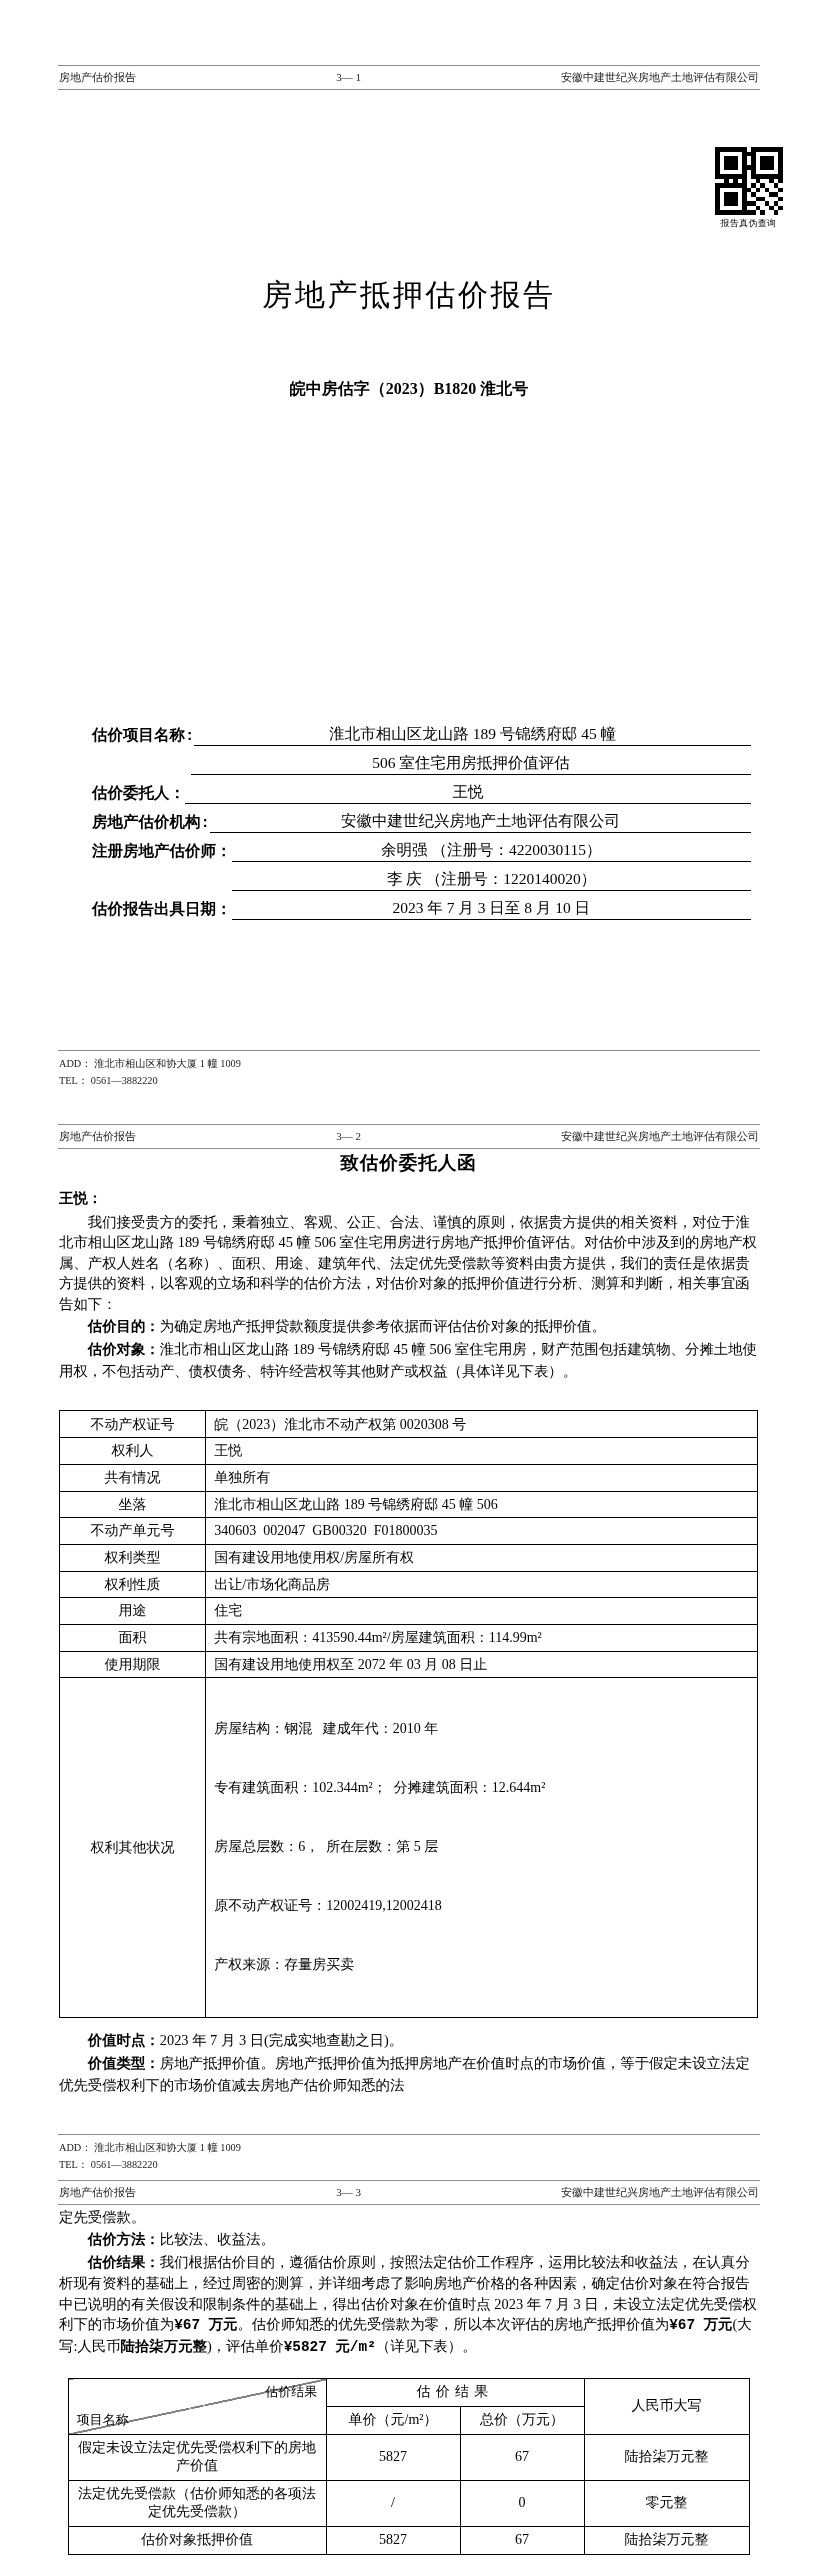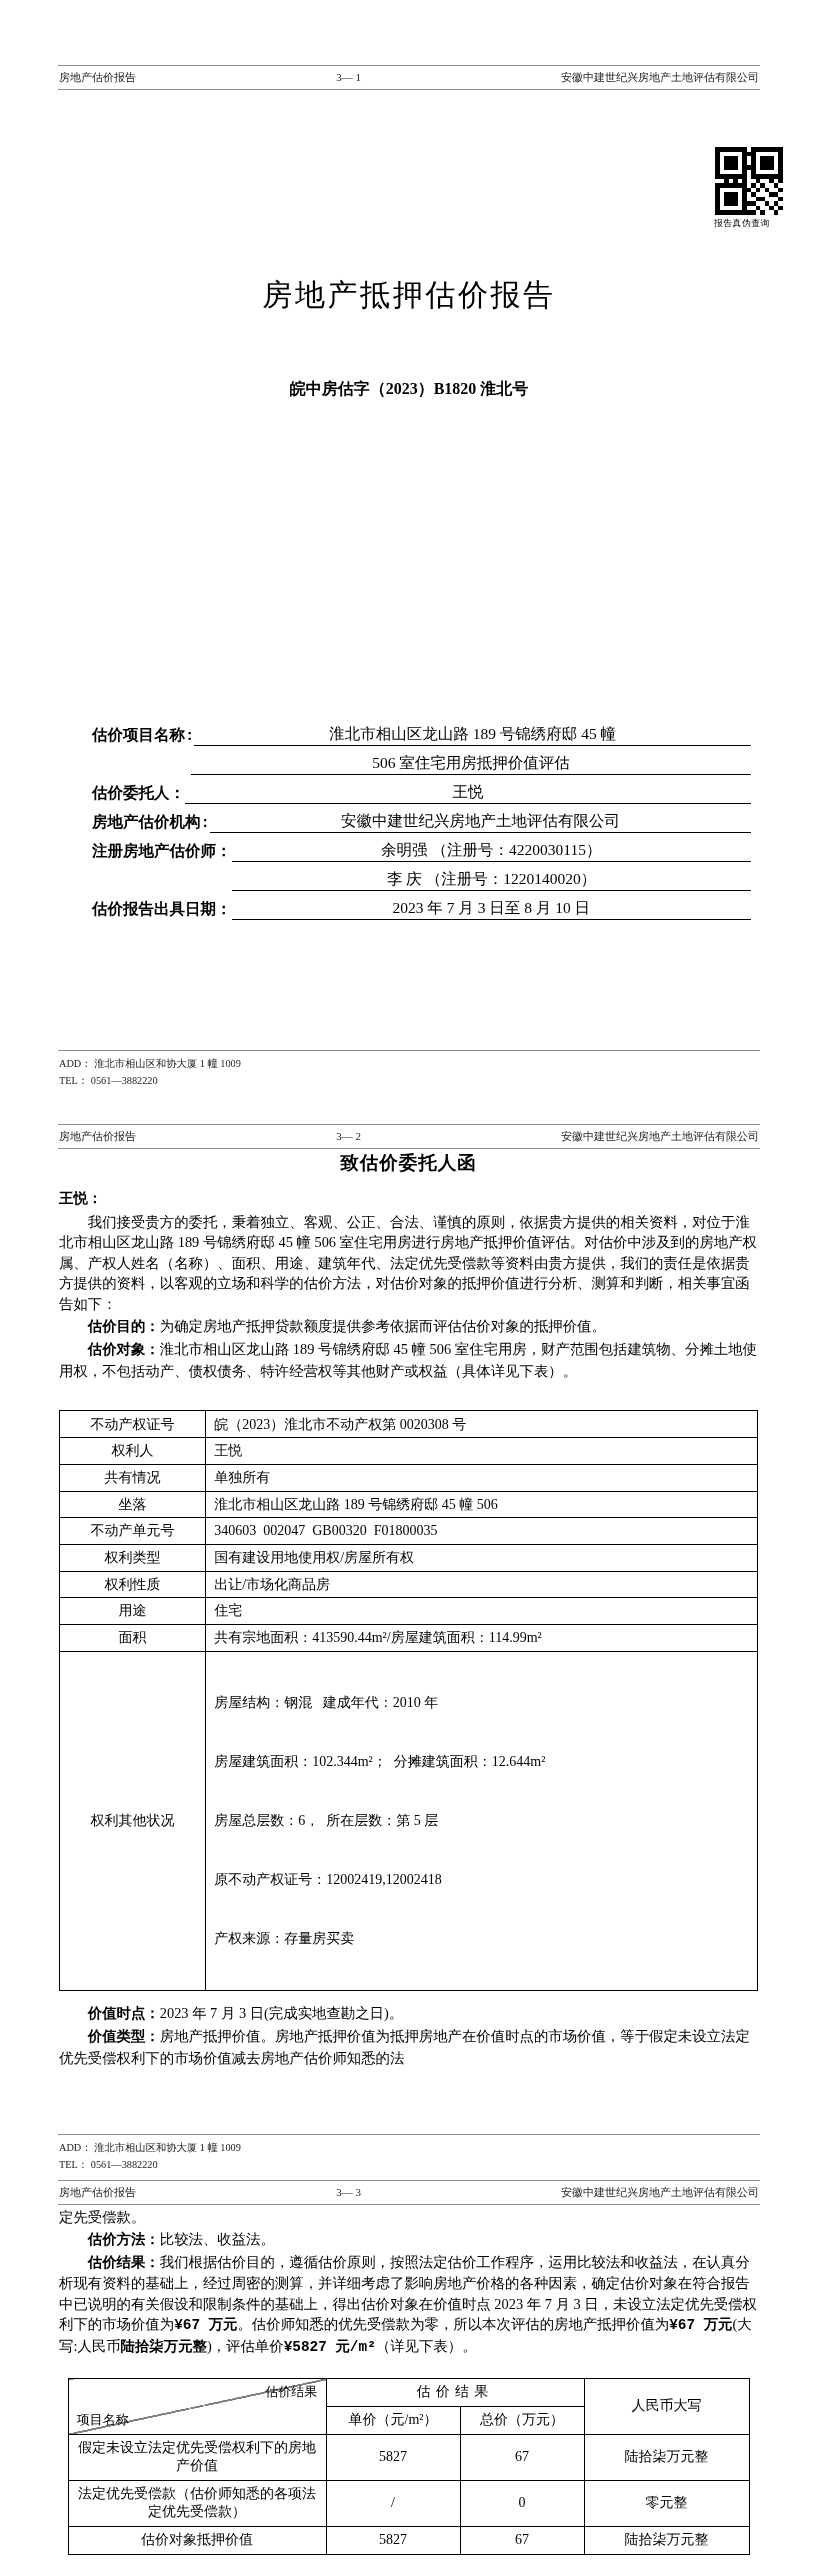--- a/index.html
+++ b/index.html
@@ -13,21 +13,21 @@
   .page-header { position: absolute; left: 58px; right: 58px; display: flex; justify-content: space-between; align-items: baseline;
     font-size: 11px; color: #222; border-top: 0.5px solid #8c8c8c; border-bottom: 0.5px solid #8c8c8c; padding: 3.6px 1px 4.6px; }
   .p1 .page-header { top: 65px; }
   .p2 .page-header, .p3 .page-header { top: 11.3px; }
 
   .page-footer { position: absolute; left: 58px; right: 58px; font-size: 10.3px; color: #222;
     border-top: 0.5px solid #8c8c8c; padding: 4.1px 1px 0; line-height: 17px; }
   .p1 .page-footer { top: 1050px; }
   .p2 .page-footer { top: 1021px; }
 
-  .qr-wrap { position: absolute; top: 147px; right: 35px; width: 69px; text-align: left; }
+  .qr-wrap { position: absolute; top: 147px; right: 35px; width: 69px; text-align: center; }
   .qr { display: block; width: 68px; height: 68px; background: #fff; margin: 0 auto; }
   .qr-caption { margin-top: 3.1px; font-size: 8.8px; letter-spacing: 0.5px; }
 
   .title { position: absolute; top: 275px; left: 0; width: 100%; text-align: center;
     font-size: 30px; font-weight: normal; letter-spacing: 2.6px; }
   .doc-no { position: absolute; top: 379px; left: 0; width: 100%; text-align: center; font-size: 16px; font-weight: bold; }
 
   .form { position: absolute; top: 717px; left: 92px; right: 67px; font-size: 15.5px; }
   .frow { display: flex; align-items: flex-end; height: 29px; }
   .flabel { font-weight: bold; white-space: pre; }
@@ -210,24 +210,28 @@
             </tr>
           <tr>
               <td class="tl">用途</td>
               <td class="tv">住宅</td>
             </tr>
           <tr>
               <td class="tl">面积</td>
               <td class="tv">共有宗地面积：413590.44m²/房屋建筑面积：114.99m²</td>
             </tr>
           <tr>
+              <td class="tl">使用期限</td>
+              <td class="tv">国有建设用地使用权至 2072 年 03 月 08 日止</td>
+            </tr>
+          <tr>
             <td class="tl">权利其他状况</td>
             <td class="tv">
               <div>房屋结构：钢混   建成年代：2010 年</div>
-              <div>房屋建筑面积：102.344m²；  分摊建筑面积：12.644m²</div>
+              <div>专有建筑面积：102.344m²；  分摊建筑面积：12.644m²</div>
               <div>房屋总层数：6，  所在层数：第 5 层</div>
               <div>原不动产权证号：12002419,12002418</div>
               <div>产权来源：存量房买卖</div>
             </td>
           </tr>
         </tbody>
       </table>
 
       <p class="para"><b>价值时点：</b><span>2023 年 7 月 3 日(完成实地查勘之日)。</span></p>
 

